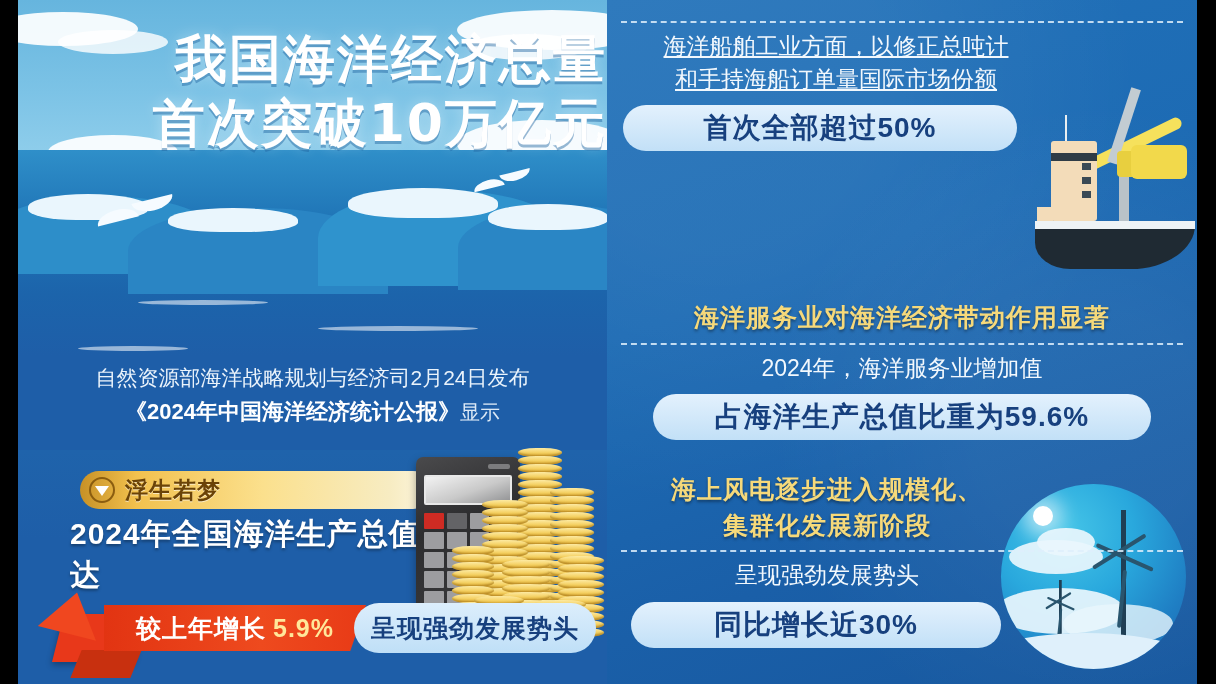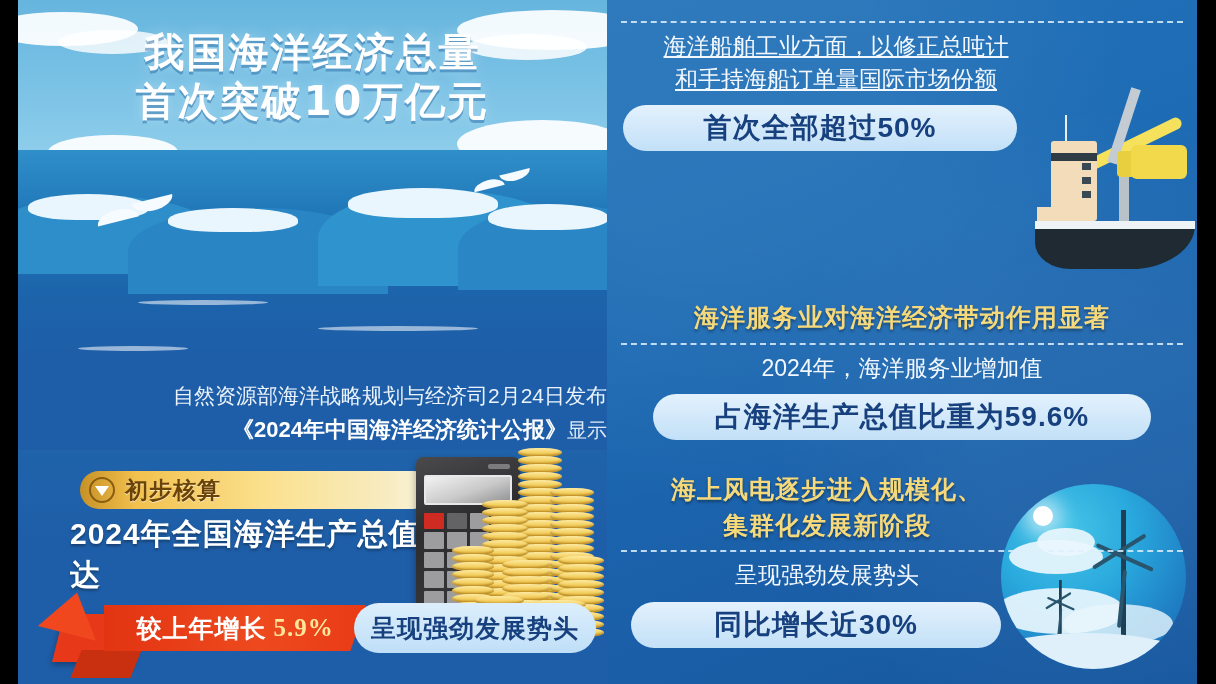--- a/index.html
+++ b/index.html
@@ -58,29 +58,29 @@
     position:absolute; display:block; width:40px; height:11px; background:#f6fbff;
     border-radius:50% 50% 50% 50% / 100% 100% 0 0;
   }
   .gull span.r{ transform: rotate(-14deg); }
   .gull span.l{ transform: rotate(166deg) translate(-36px,2px); }
   .gull.g1{ left:78px;  top:210px; transform:scale(1.05); }
   .gull.g2{ left:455px; top:180px; transform:scale(.78); }
 
   .headline{
     position:absolute; left:0; top:28px; width:100%;
-    text-align:center; color:#fff;
+    text-align:right; color:#fff;
     font-family:"DejaVu Sans","Liberation Sans",sans-serif;
-    font-weight:bold; font-size:40px; line-height:1.23;
+    font-weight:bold; font-size:52px; line-height:1.23;
     letter-spacing:2px;
     text-shadow:0 3px 0 rgba(30,100,160,.45), 0 0 14px rgba(255,255,255,.35);
   }
 
   .source{
-    position:absolute; left:0; top:380px; width:100%; text-align:right;
+    position:absolute; left:0; top:362px; width:100%; text-align:center;
     color:#eaf3fb; font-size:21px; line-height:1.55;
   }
   .source .l2{ font-weight:bold; color:#fff; font-size:22px; }
   .source .l2 .tail{ font-weight:normal; color:#dce9f6; font-size:20px; }
 
   
   .gold-banner{
     position:absolute; left:62px; top:471px; width:352px; height:38px;
     border-radius:19px;
     background:linear-gradient(90deg,#c79126 0%,#f2c14e 16%,#fbe08d 52%,#f7ecc2 88%,#fdf6e0 100%);
@@ -131,21 +131,21 @@
     background:#c8300f; transform:skewX(-22deg);
   }
 
   .red-badge{
     position:absolute; left:86px; top:605px; width:262px; height:46px;
     background:linear-gradient(90deg,#e23412 0%,#ee4a1e 60%,#e83a16 100%);
     display:flex; align-items:center; justify-content:center;
     color:#fff; font-weight:bold; font-size:25px; letter-spacing:1px;
     clip-path: polygon(0 0, 100% 0, 94% 100%, 0 100%);
   }
-  .red-badge .pct{ color:#ffe79a; margin-left:7px;font-family:Liberation Serif, serif; }
+  .red-badge .pct{ color:#ffe79a; margin-left:7px; }
 
   .blue-badge{
     position:absolute; left:336px; top:603px; width:242px; height:50px;
     border-radius:25px;
     background:linear-gradient(180deg,#dceefc 0%,#bfdff7 100%);
     display:flex; align-items:center; justify-content:center;
     color:#17407e; font-weight:bold; font-size:25px; letter-spacing:1px;
   }
 
   
@@ -344,21 +344,21 @@
       <div>自然资源部海洋战略规划与经济司2月24日发布</div>
       <div class="l2">
         <span>《2024年中国海洋经济统计公报》</span><span class="tail">显示</span>
       </div>
     </div>
 
     <div class="gold-banner">
       <span class="gb-tri">
           <i></i>
         </span>
-      <span class="gb-label">初步核算</span>
+      <span class="gb-label">浮生若梦</span>
     </div>
 
     <div class="stat-line">2024年全国海洋生产总值达</div>
 
     <div class="calc">
       <span class="logo"></span>
       <span class="screen"></span>
       <span class="keys">
         <i class="red"></i>
           <i class="dark"></i>

